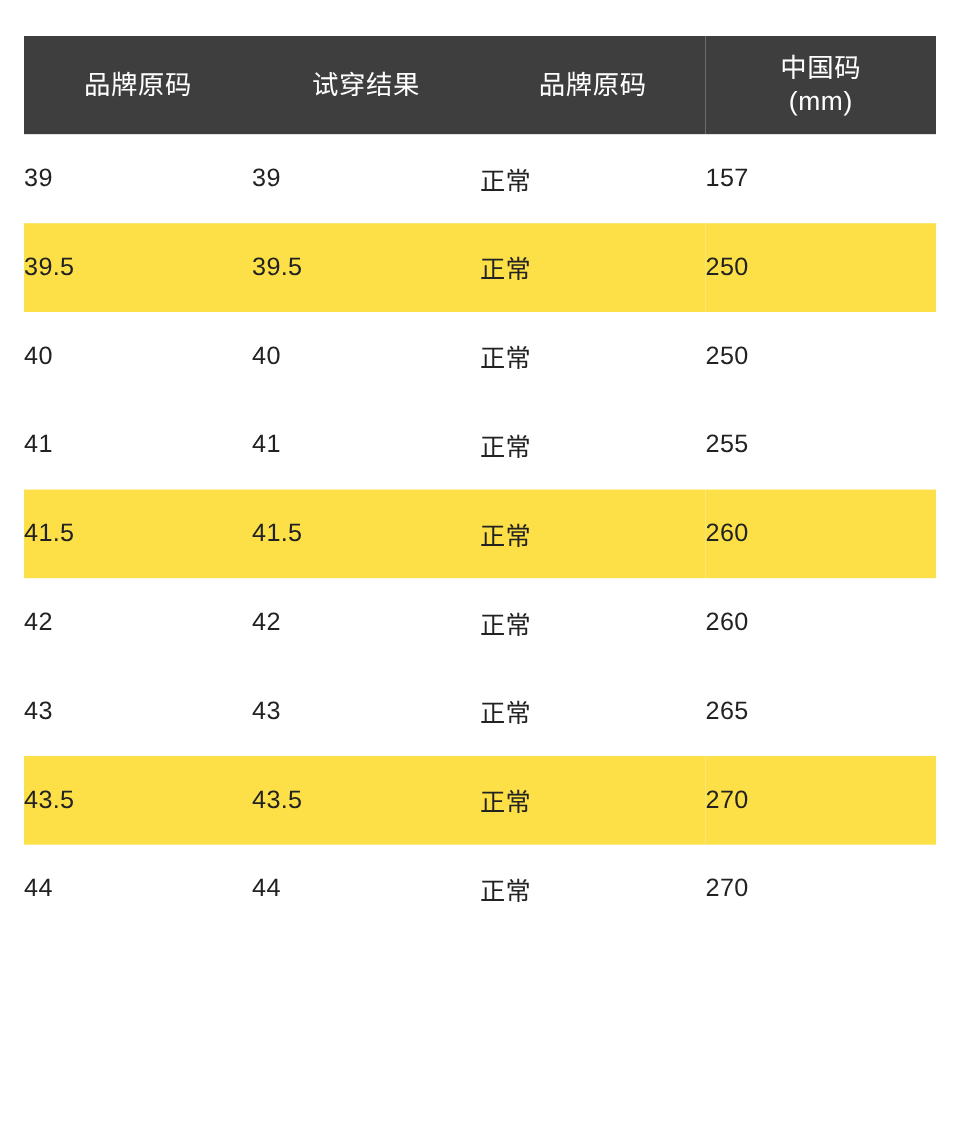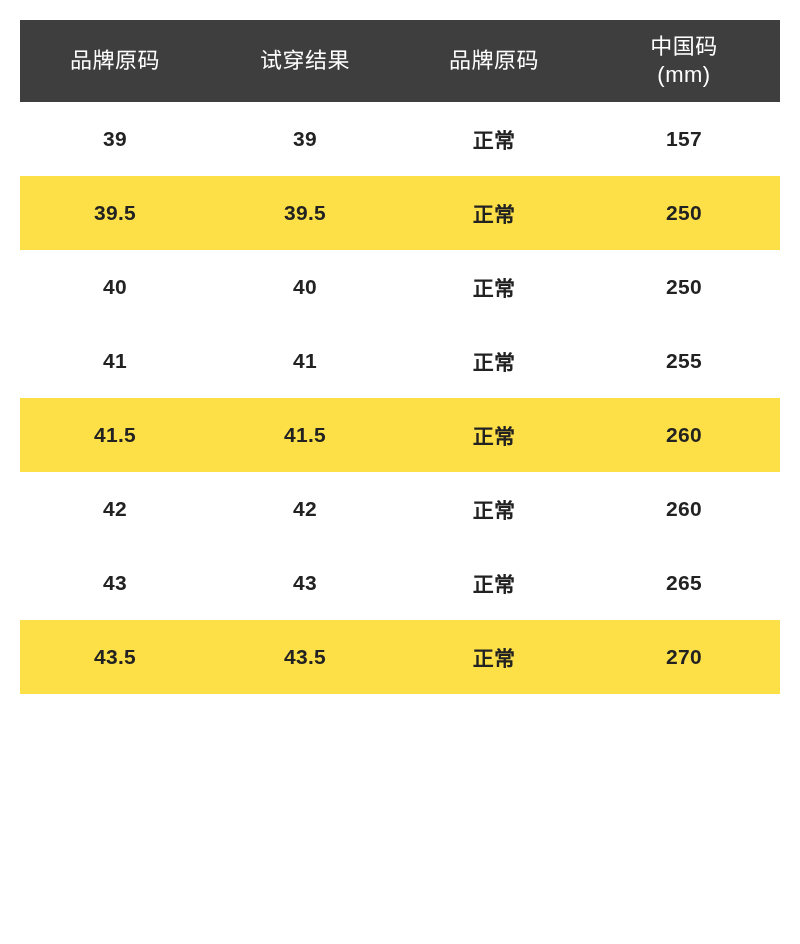--- a/index.html
+++ b/index.html
@@ -12,21 +12,21 @@
     height: 944px;
     background: #ffffff;
     font-family: "Liberation Sans", "DejaVu Sans", sans-serif;
     color: #1a1a1a;
     overflow: hidden;
   }
 
   .size-chart-wrapper {
     position: absolute;
     left: 20px;
-    top: 20px;
+    top: 30px;
     width: 760px;
   }
 
   table.size-table {
     width: 760px;
     border-collapse: collapse;
     table-layout: fixed;
   }
 
   table.size-table col.c1 { width: 190px; }
@@ -60,24 +60,23 @@
 
   tbody tr.row-even {
     background: #ffffff;
   }
 
   tbody tr.row-odd {
     background: #fde047;
   }
 
   tbody td {
-    text-align: center;
     vertical-align: middle;
     font-size: 21px;
-    font-weight: 700;
+    font-weight: 400;
     color: #222222;
     padding: 0;
     letter-spacing: 0.3px;
   }
 </style>
 </head>
 <body>
 
 <div class="size-chart-wrapper">
   <table class="size-table">
@@ -146,15 +145,21 @@
         <td>43</td>
         <td>正常</td>
         <td>265</td>
       </tr>
       <tr class="row-odd">
         <td>43.5</td>
         <td>43.5</td>
         <td>正常</td>
         <td>270</td>
       </tr>
+      <tr class="row-even">
+        <td>44</td>
+        <td>44</td>
+        <td>正常</td>
+        <td>270</td>
+      </tr>
     </tbody>
   </table>
 </div>
 
 </body></html>

